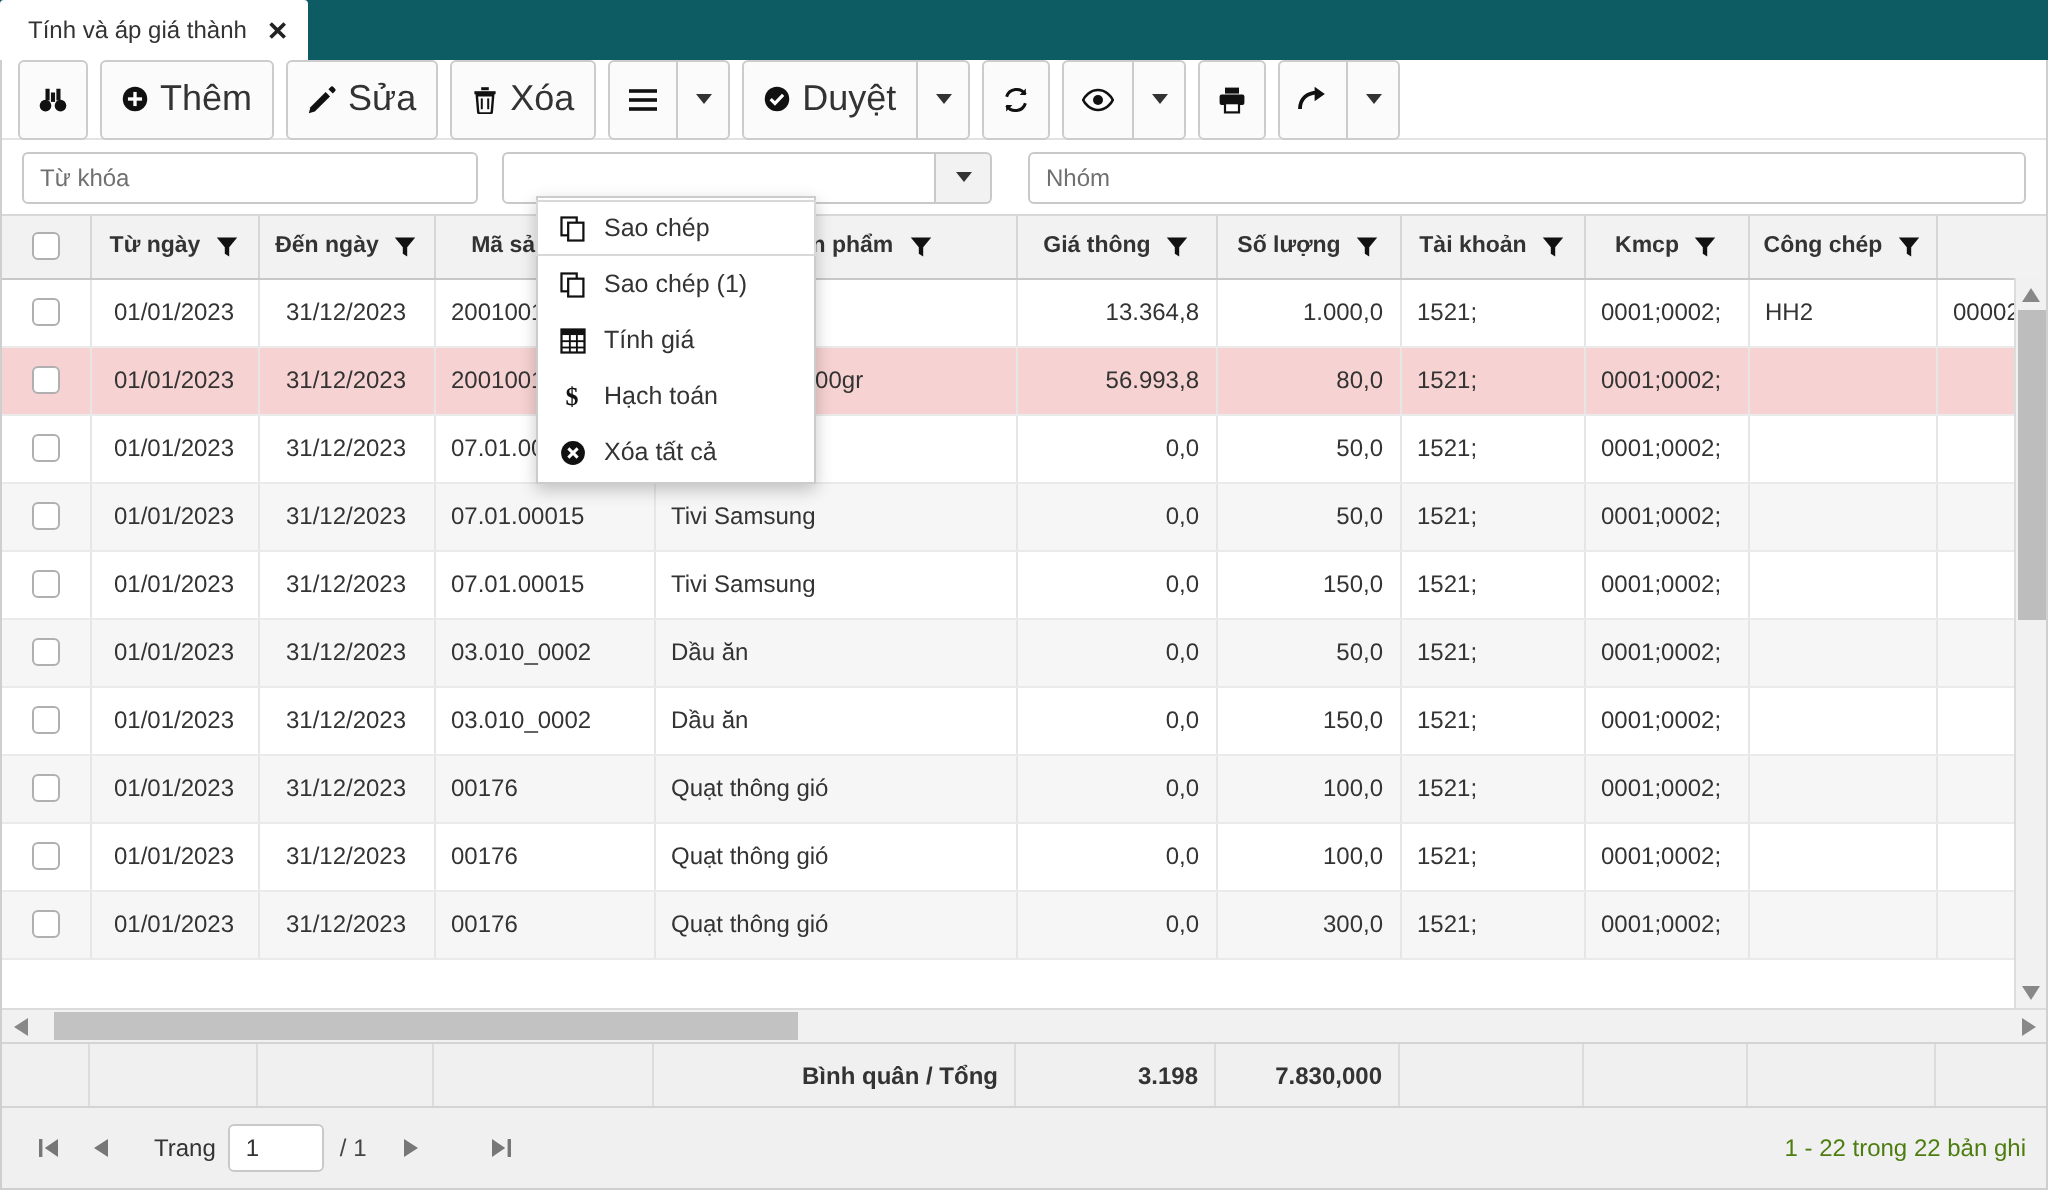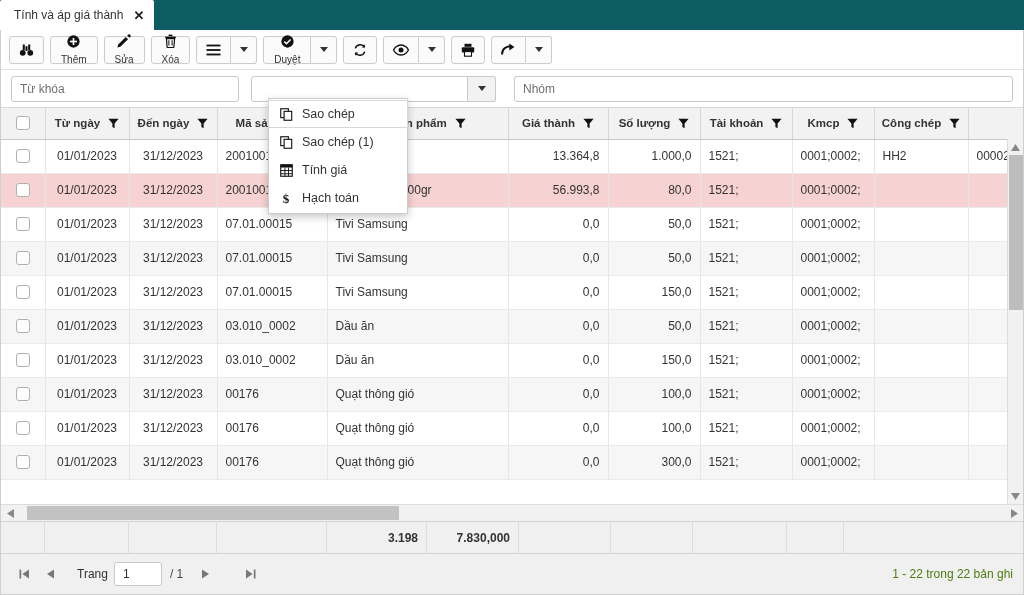--- a/index.html
+++ b/index.html
@@ -60,35 +60,34 @@
     height: 40px;
     display: flex;
     align-items: center;
     padding: 0 8px;
     gap: 6px;
     border-bottom: 1px solid #e3e3e3;
     background: #ffffff;
     flex: 0 0 40px;
   }
   .btn {
-    height: 28px;
+    height: 40px;
     border: 1px solid #cccccc;
     background: #fbfbfb;
     border-radius: 3px;
     display: inline-flex;
     align-items: center;
     justify-content: center;
     gap: 6px;
     padding: 0 10px;
-    font-size: 10px;
+    font-size: 18px;
     color: #333;
     cursor: pointer;
     white-space: nowrap;
     user-select: none;
-    flex-direction: column;
   }
   .btn.icon-only { padding: 0 9px; min-width: 32px; }
   .btn.caret { padding: 0 7px; min-width: 26px; }
   .btn-group { display: inline-flex; }
   .btn-group .btn:first-child { border-top-right-radius: 0; border-bottom-right-radius: 0; }
   .btn-group .btn:last-child { border-top-left-radius: 0; border-bottom-left-radius: 0; border-left: none; }
   .caret-glyph {
     width: 0; height: 0;
     border-left: 4px solid transparent;
     border-right: 4px solid transparent;
@@ -509,21 +508,21 @@
               <th style="width: 181px;">
                 <div class="th-inner">
                   <span>Tên sản phẩm</span>
                   <svg width="11" height="11" viewBox="0 0 11 11" class="funnel">
                     <path d="M0.4 0.8h10.2L6.6 5.6v4.6L4.4 8.9V5.6z" fill="#111"></path>
                   </svg>
                 </div>
               </th>
               <th style="width: 100px;">
                 <div class="th-inner">
-                  <span>Giá thành</span>
+                  <span>Giá thông</span>
                   <svg width="11" height="11" viewBox="0 0 11 11" class="funnel">
                     <path d="M0.4 0.8h10.2L6.6 5.6v4.6L4.4 8.9V5.6z" fill="#111"></path>
                   </svg>
                 </div>
               </th>
               <th style="width: 92px;">
                 <div class="th-inner">
                   <span>Số lượng</span>
                   <svg width="11" height="11" viewBox="0 0 11 11" class="funnel">
                     <path d="M0.4 0.8h10.2L6.6 5.6v4.6L4.4 8.9V5.6z" fill="#111"></path>
@@ -727,20 +726,21 @@
           </svg>
       </div>
     </div>
   </div>
 
   <div id="summary">
       <div class="sc" style="width: 44px; flex: 0 0 44px;"></div>
       <div class="sc" style="width: 84px; flex: 0 0 84px;"></div>
       <div class="sc" style="width: 88px; flex: 0 0 88px;"></div>
       <div class="sc" style="width: 110px; flex: 0 0 110px;"></div>
+      <div class="sc" style="width: 181px; flex: 0 0 181px; justify-content: flex-end;">Bình quân / Tổng</div>
       <div class="sc" style="width: 100px; flex: 0 0 100px; justify-content: flex-end;">3.198</div>
       <div class="sc" style="width: 92px; flex: 0 0 92px; justify-content: flex-end;">7.830,000</div>
       <div class="sc" style="width: 92px; flex: 0 0 92px;"></div>
       <div class="sc" style="width: 82px; flex: 0 0 82px;"></div>
       <div class="sc" style="width: 94px; flex: 0 0 94px;"></div>
       <div class="sc" style="width: 57px; flex: 0 0 57px;"></div>
     </div>
 
   <div id="pager">
     <div class="pg-btn">
@@ -805,15 +805,24 @@
         <span>Tính giá</span>
       </div>
       <div class="menu-item">
         <span class="menu-ico">
           <svg width="12" height="14" viewBox="0 0 12 14">
             <text x="6" y="11.5" font-family="Liberation Serif, serif" font-size="13" font-weight="bold" text-anchor="middle" fill="#111">$</text>
           </svg>
         </span>
         <span>Hạch toán</span>
       </div>
+      <div class="menu-item">
+        <span class="menu-ico">
+          <svg width="13" height="13" viewBox="0 0 14 14">
+            <circle cx="7" cy="7" r="6.4" fill="#111"></circle>
+            <path d="M4.5 4.5l5 5M9.5 4.5l-5 5" stroke="#fff" stroke-width="1.6"></path>
+          </svg>
+        </span>
+        <span>Xóa tất cả</span>
+      </div>
     </div>
 
 </div>
 
 </body></html>

